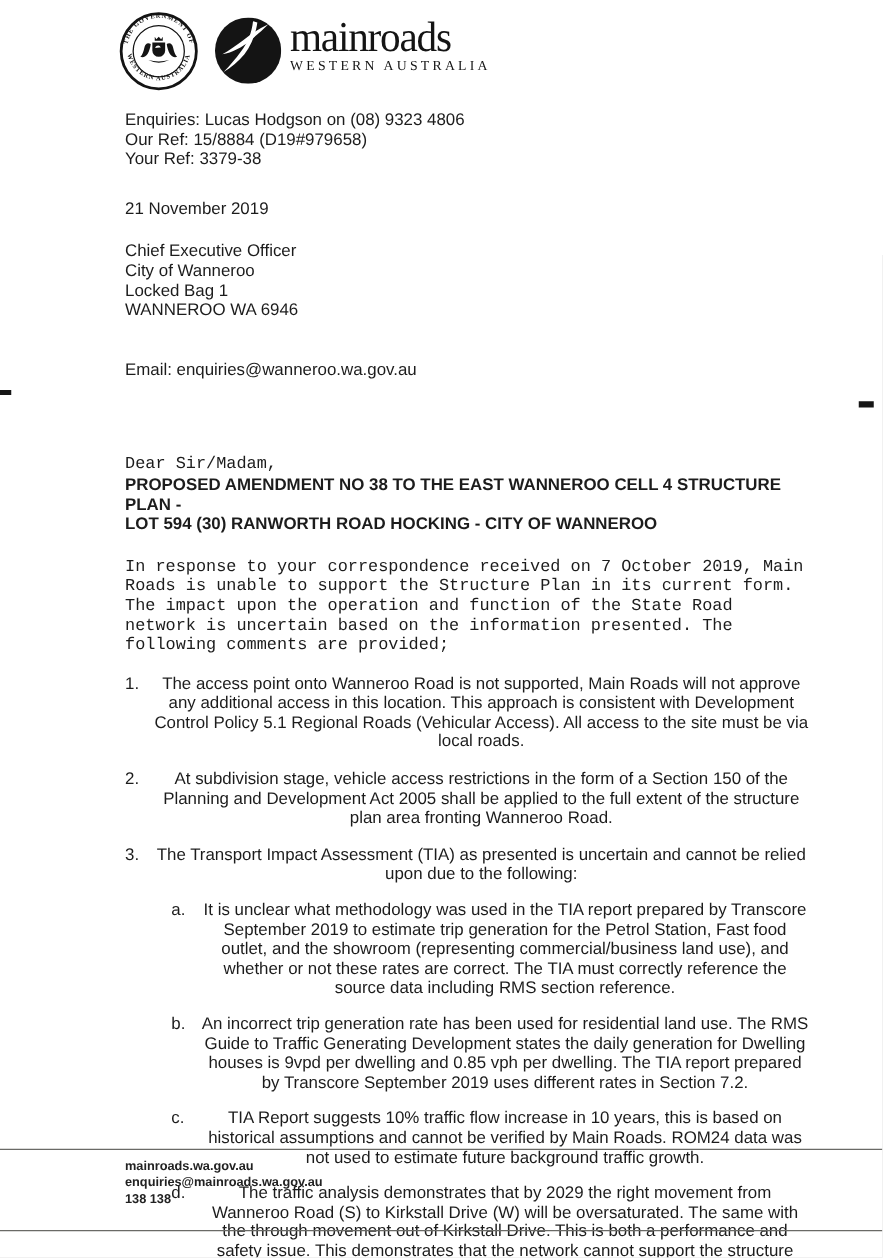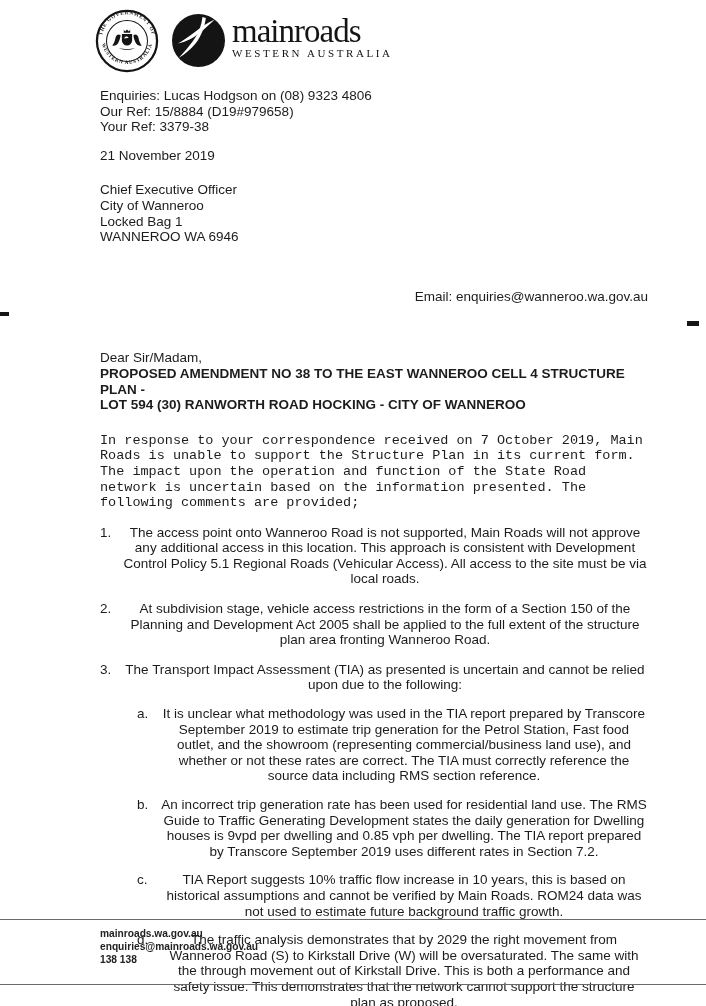--- a/index.html
+++ b/index.html
@@ -42,24 +42,24 @@
 
   
   .content {
     position: absolute;
     left: 100px;
     top: 88px;
     width: 548px;
     font-size: 13.5px;
     line-height: 15.6px;
   }
-  .date        { margin-top: 13px; }
+  .date        { margin-top: 24px; }
   .recipient   { margin-top: 19px; }
-  .email-line  { margin-top: 44px; text-align: right; }
-  .salutation  { margin-top: 46px; }
+  .email-line  { margin-top: 32px; }
+  .salutation  { margin-top: 61px; font-family: Liberation Mono, monospace; }
   .subject     { margin-top: 0; font-weight: bold; }
   .para        { margin: 20px 0 0 0; font-family: Liberation Mono, monospace; }
   .list-item   { margin-top: 14px; display: flex; }
   .list-item > .marker { width: 22px; flex: 0 0 22px; }
   .sub-item    { margin-top: 13px; margin-left: 37px; display: flex; }
   .sub-item > .marker { width: 23px; flex: 0 0 23px; }
   .text { flex: 1; text-align: center; }
 
   
   .fold-mark { position: absolute; background: #161616; }

